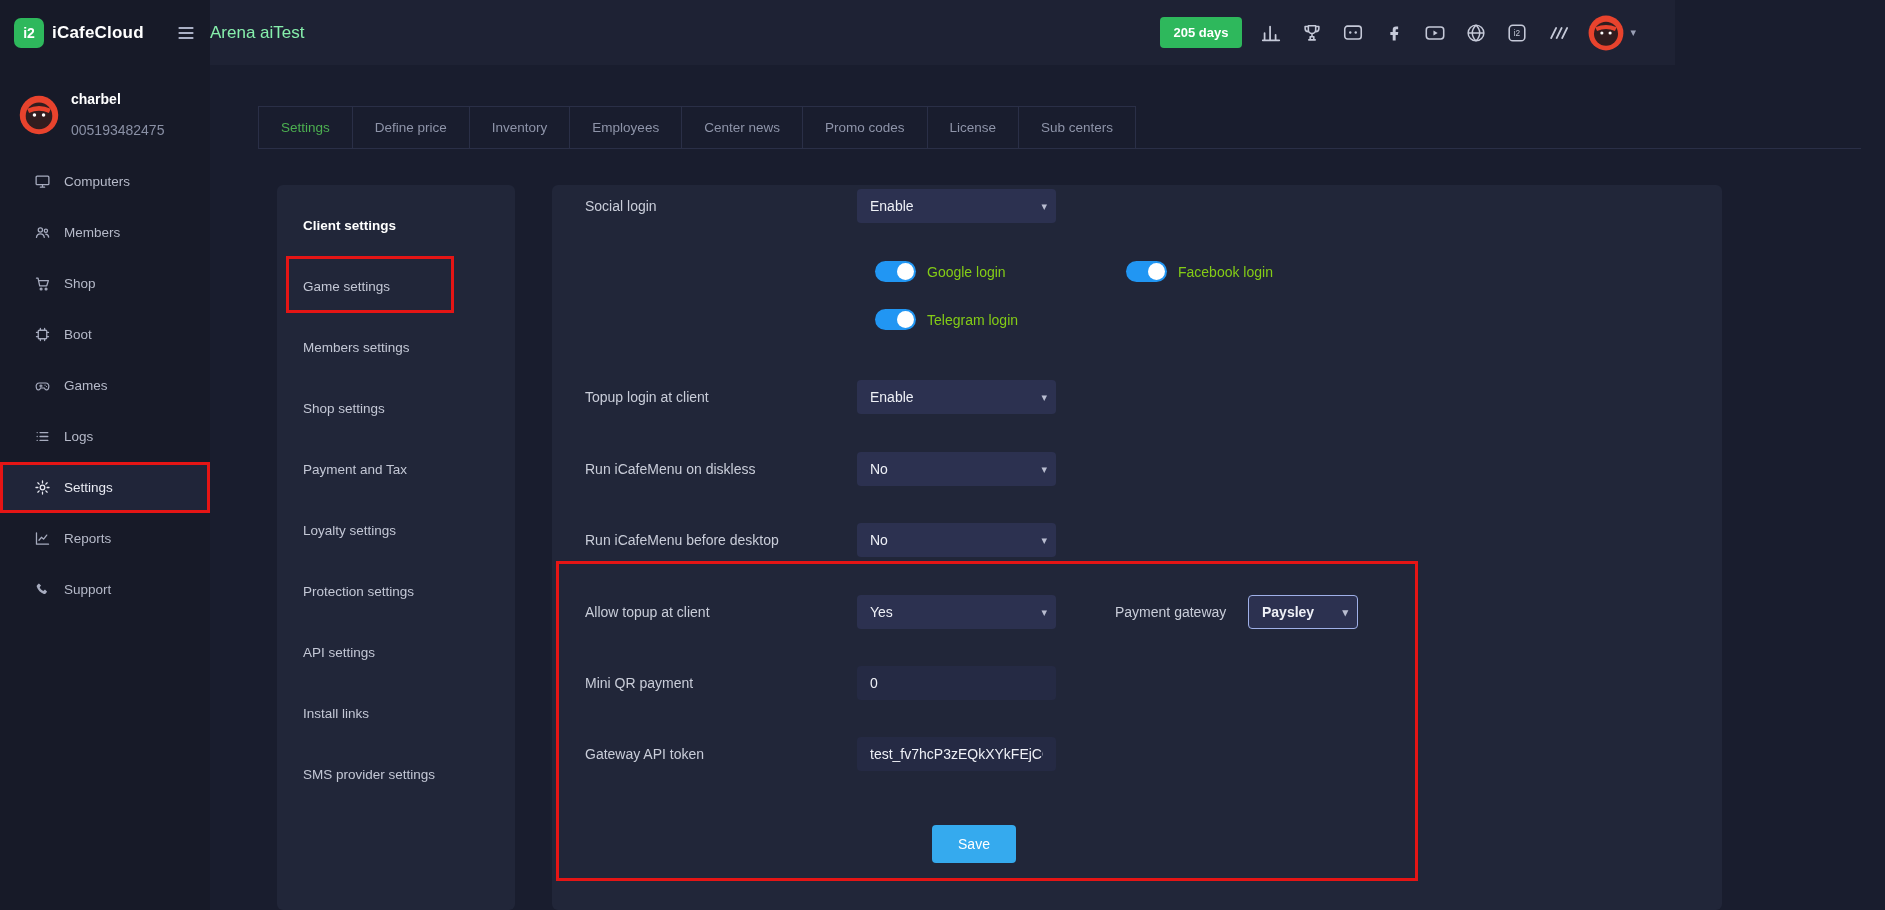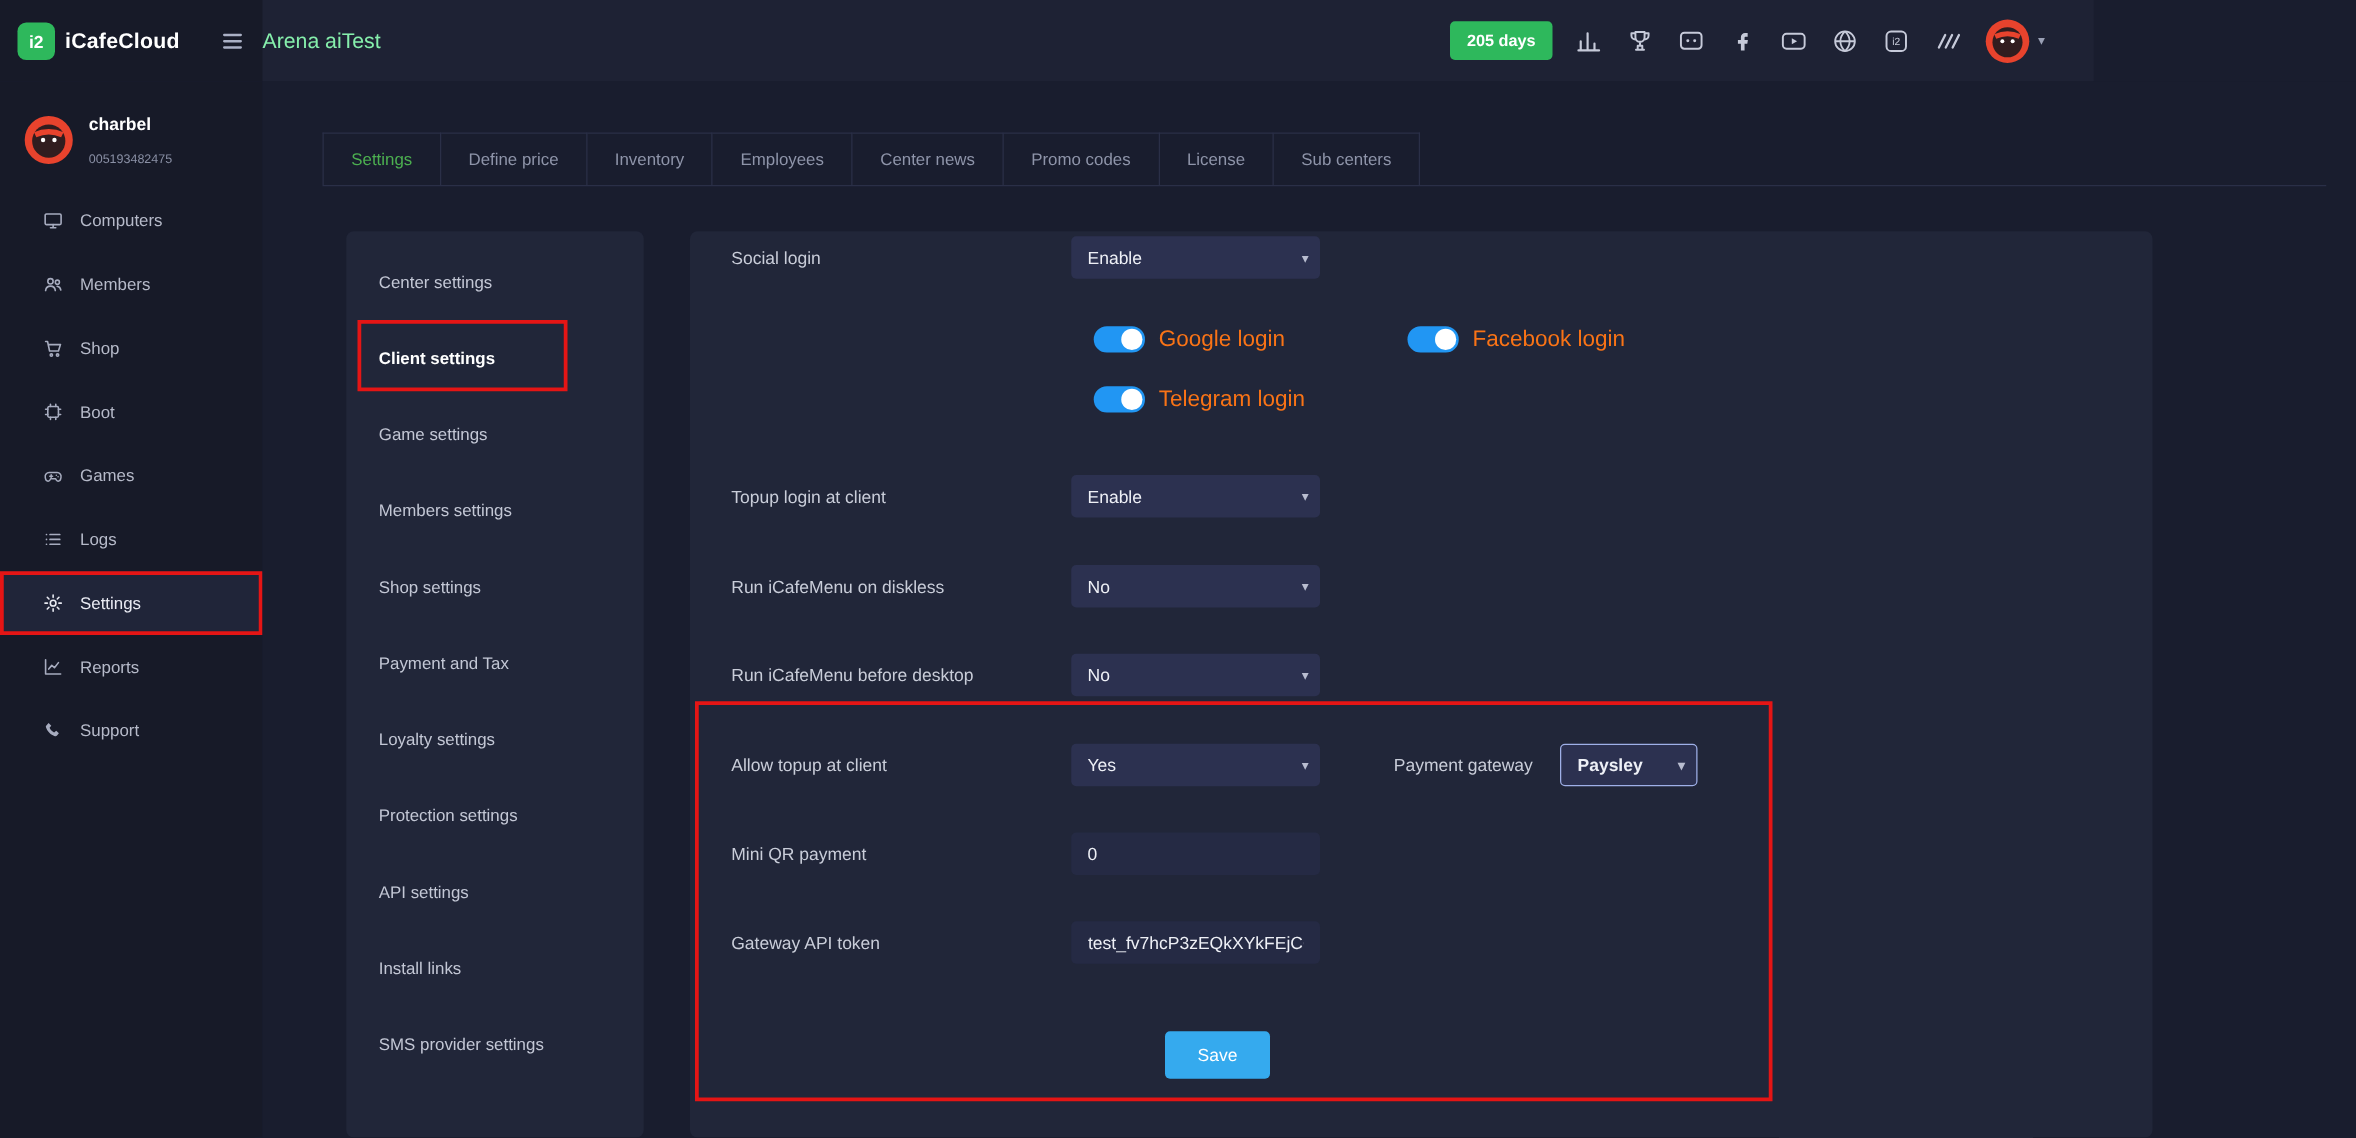--- a/index.html
+++ b/index.html
@@ -25,21 +25,21 @@
              justify-content:center; cursor:pointer; }
   .avatar-wrap { display:flex; align-items:center; gap:5px; cursor:pointer; }
   .avatar { width:38px; height:38px; display:flex; }
   .chev-small { color:#9aa0b5; font-size:11px; }
 
   
   .sidebar { position:absolute; top:65px; left:0; width:210px; height:845px; background:#171a28; }
   .user-block { display:flex; align-items:center; gap:11px; padding:26px 16px 18px 18px; }
   .user-avatar { width:42px; height:42px; display:flex; }
   .user-name { color:#fff; font-size:14px; font-weight:700; }
-  .user-id { color:#8a90a5; font-size:10px; margin-top:15px; }
+  .user-id { color:#8a90a5; font-size:14px; margin-top:15px; }
   .side-item { display:flex; align-items:center; gap:13px; height:51px; padding-left:34px;
                color:#b6bac9; font-size:13.5px; cursor:pointer; }
   .side-item .sicon { display:flex; width:17px; height:17px; color:#a7acbf; }
   .side-item.active { background:#202539; color:#e8eaf2;
                       outline:3px solid #e51515; outline-offset:-3px; }
   .side-item.active .sicon { color:#e8eaf2; }
 
   
   .main { position:absolute; left:210px; top:65px; width:1675px; height:845px; background:#191d2e; }
   .tabs-row { position:absolute; left:48px; top:41px; right:24px; height:43px;
@@ -64,21 +64,21 @@
             cursor:pointer; }
   .select .chev { position:absolute; right:9px; color:#b9bdd0; font-size:11px; }
   .select.small { width:110px; border:1px solid #9fb0e8; font-weight:600; }
   .f-input { position:absolute; width:199px; height:34px; background:#252a44; border:none;
              border-radius:4px; color:#eef0f6; font-size:14px; padding:0 13px; outline:none; }
   .toggle-group { position:absolute; display:flex; align-items:center; gap:11px; }
   .toggle { position:relative; width:41px; height:21px; border-radius:11px; background:#2196f3;
             display:inline-block; cursor:pointer; flex:0 0 41px; }
   .toggle .knob { position:absolute; top:2px; right:2px; width:17px; height:17px;
                   border-radius:50%; background:#fff; }
-  .toggle-label { color:#f97316; font-size:18px; }
+  .toggle-label { color:#84cc16; font-size:14px; }
   .save-btn { position:absolute; left:380px; top:640px; width:84px; height:38px; background:#35aaee;
               color:#fff; border:none; border-radius:4px; font-size:14px; cursor:pointer;
               font-family:"Liberation Sans", sans-serif; }
 
   
   .annotation { position:absolute; border:3px solid #e51515; pointer-events:none; z-index:8; }
   .anno-nav { left:9px; top:71px; width:168px; height:57px; }
   .anno-form { left:4px; top:376px; width:862px; height:320px; }
 
   svg { display:block; }
@@ -269,21 +269,20 @@
     <div class="tab">Define price</div>
     <div class="tab">Inventory</div>
     <div class="tab">Employees</div>
     <div class="tab">Center news</div>
     <div class="tab">Promo codes</div>
     <div class="tab">License</div>
     <div class="tab">Sub centers</div>
   </div>
 
   <div class="panel panel-nav">
-    <div class="nav-item">Center settings</div>
     <div class="nav-item active">Client settings</div>
     <div class="nav-item">Game settings</div>
     <div class="nav-item">Members settings</div>
     <div class="nav-item">Shop settings</div>
     <div class="nav-item">Payment and Tax</div>
     <div class="nav-item">Loyalty settings</div>
     <div class="nav-item">Protection settings</div>
     <div class="nav-item">API settings</div>
     <div class="nav-item">Install links</div>
     <div class="nav-item">SMS provider settings</div>

